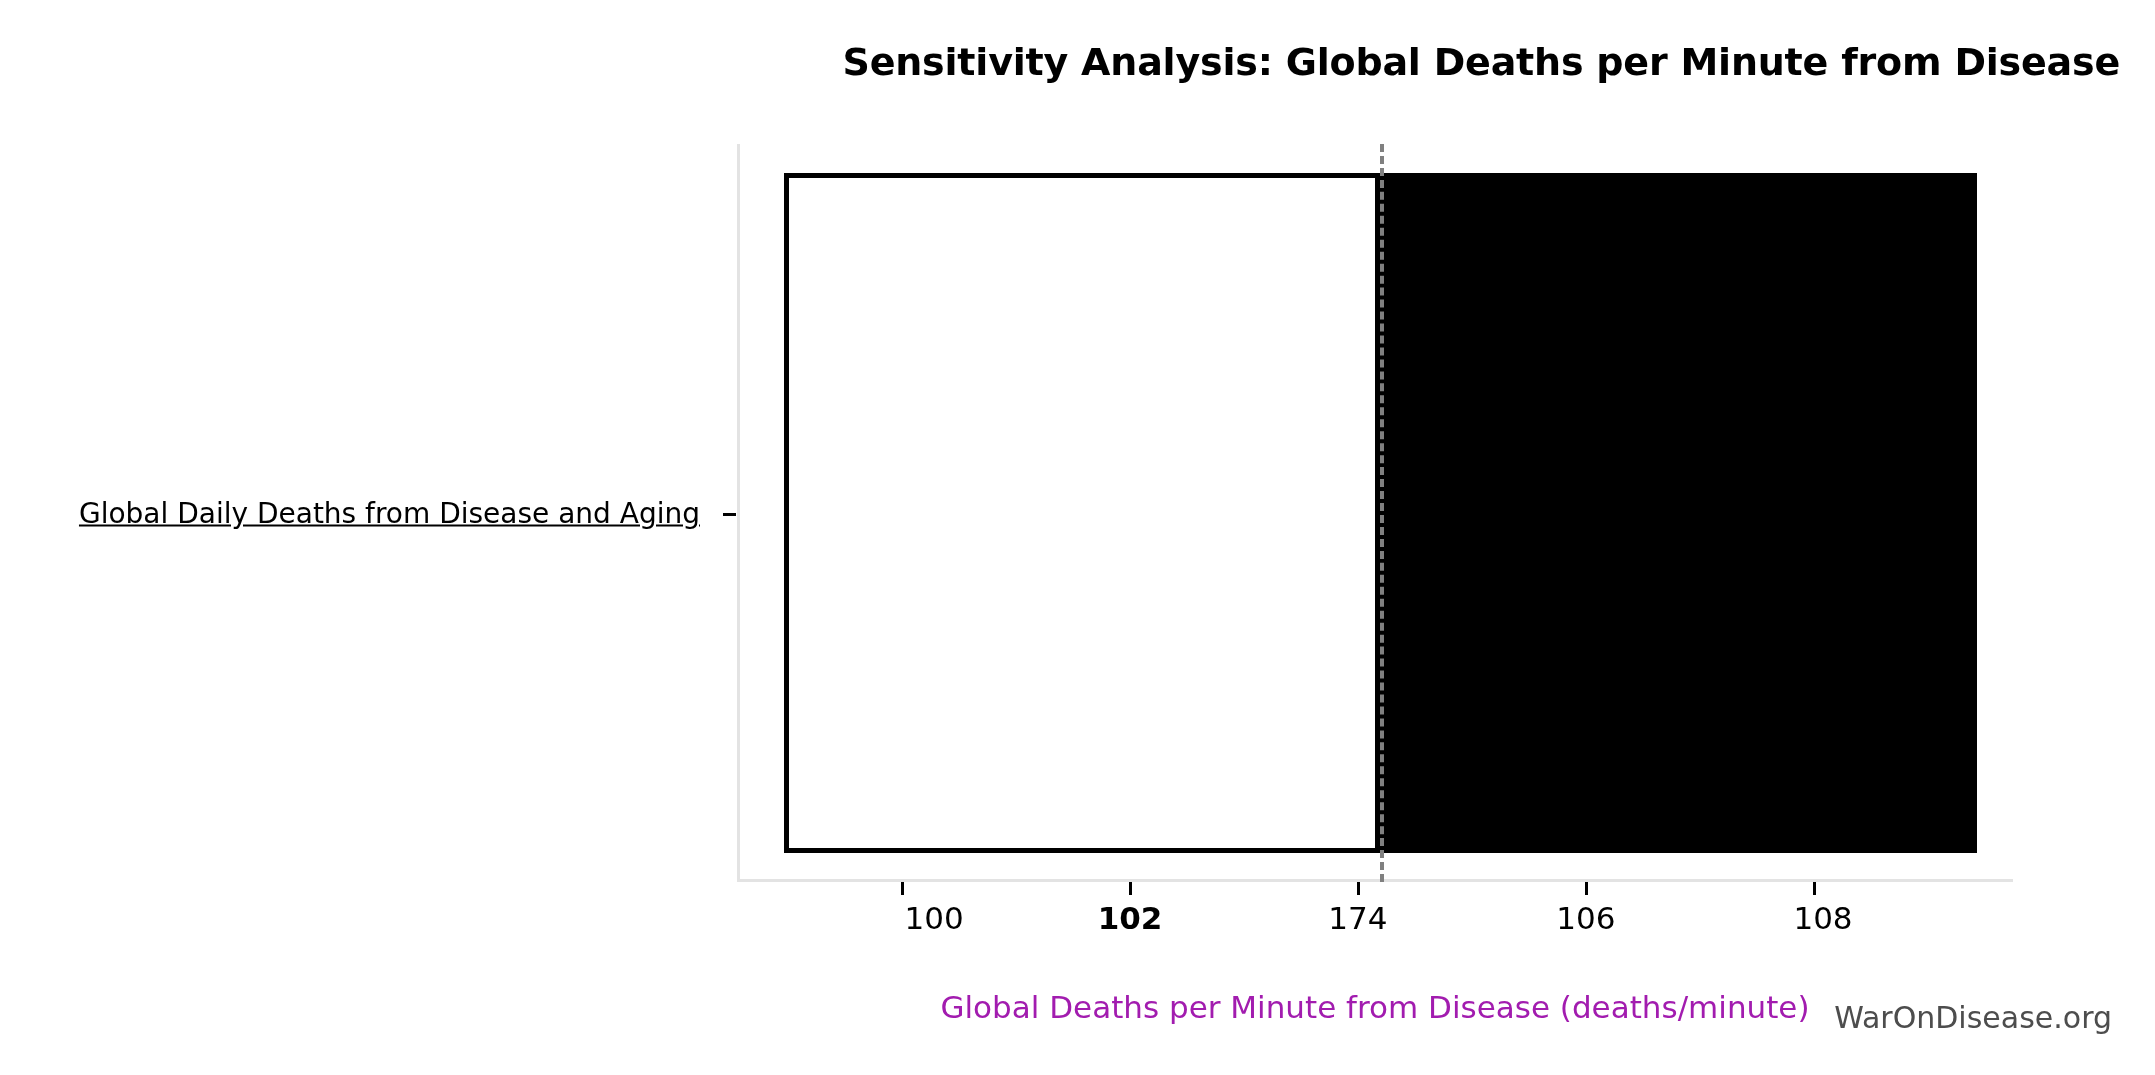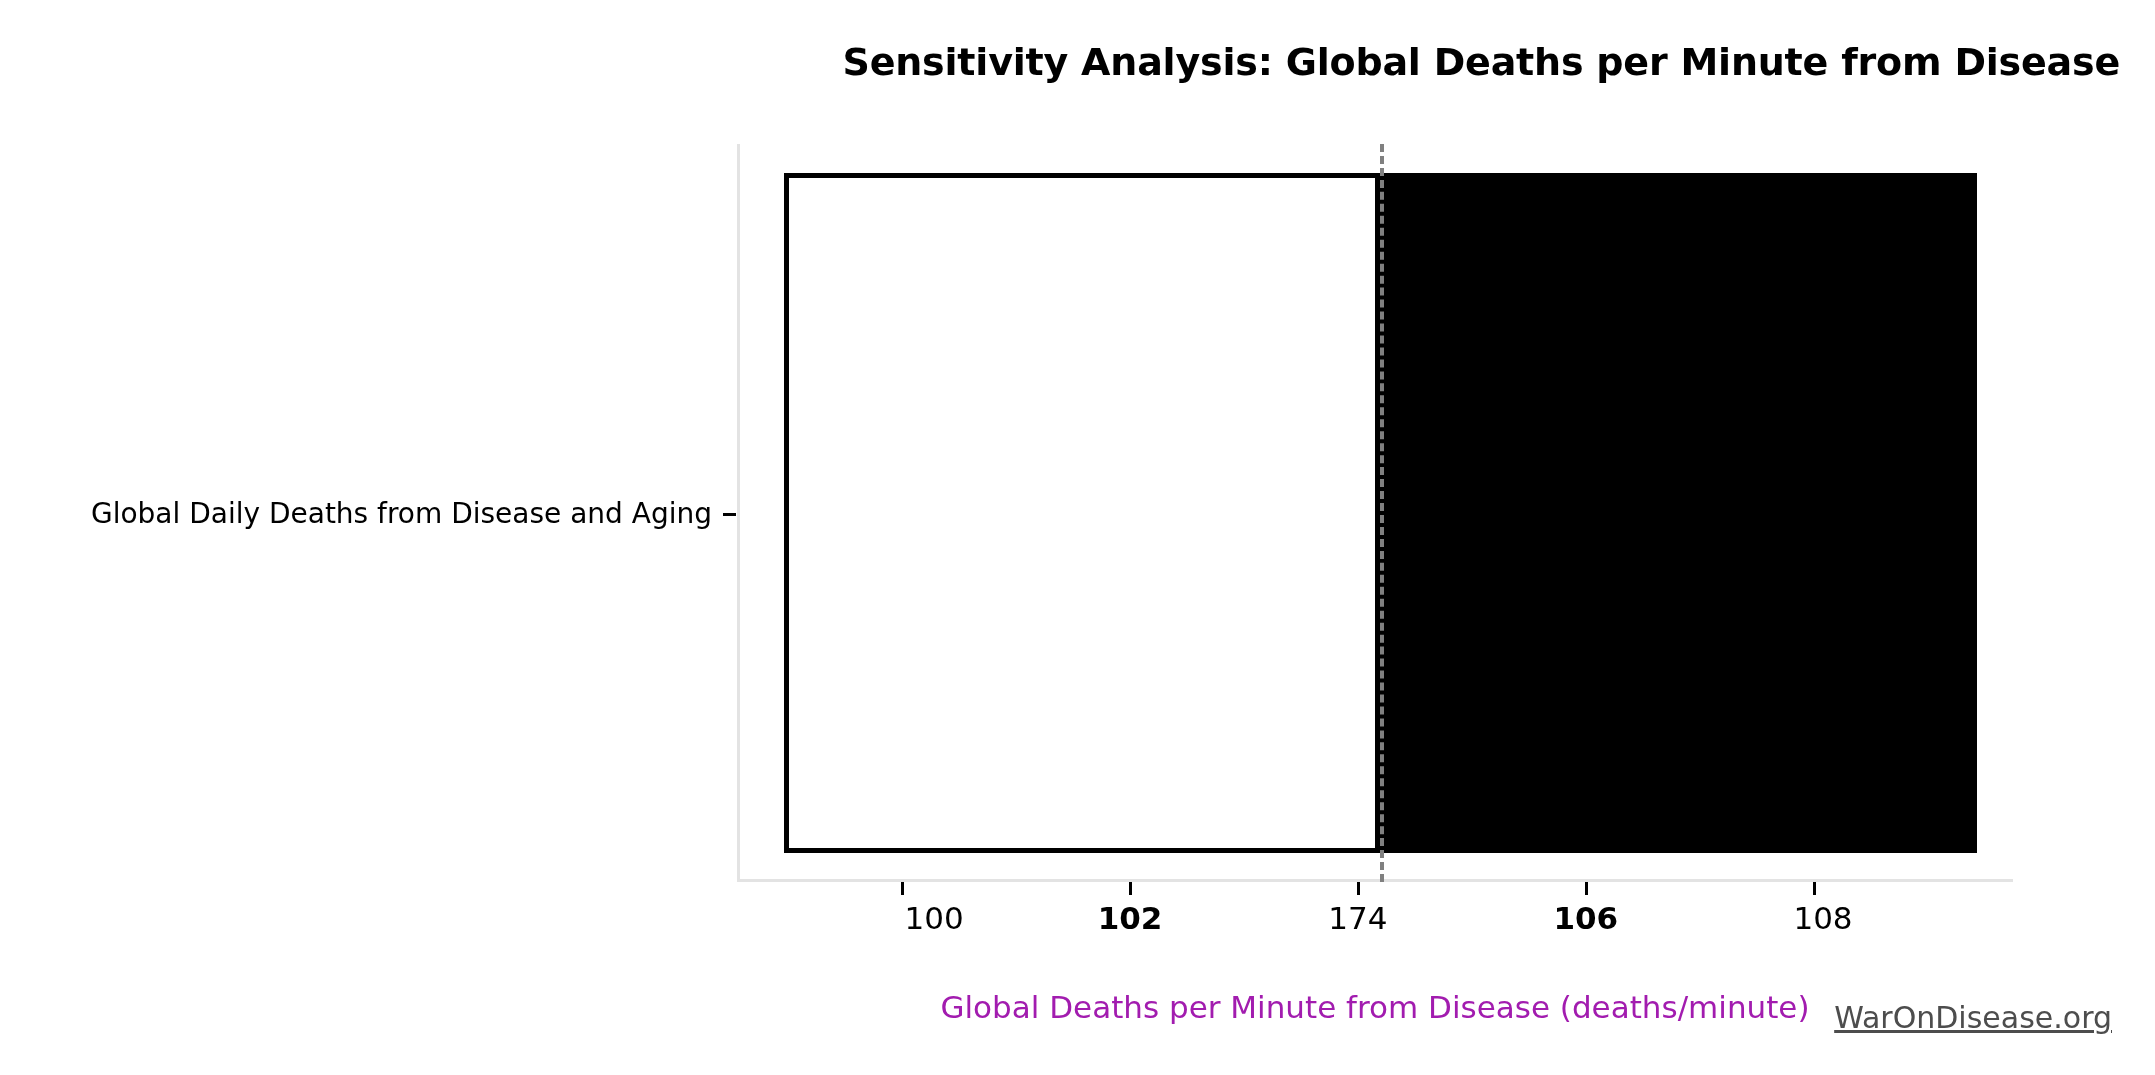--- a/index.html
+++ b/index.html
@@ -128,21 +128,20 @@
   }
 
   
   #watermark {
     position: absolute;
     right: 43px;
     bottom: 36px;
     font-size: 30px;
     color: #4d4d4d;
     white-space: nowrap;
-    text-decoration: underline;
   }
 </style>
 </head>
 <body>
 
 <div id="figure">
 
   <div id="chart-title">Sensitivity Analysis: Global Deaths per Minute from Disease</div>
 
   <div id="plot-area">
@@ -159,26 +158,26 @@
     <div id="ytick-mark" style="top: 369px;"></div>
 
     <div id="xticks-layer">
         <div class="xtick-mark" style="left: 164.196px;"></div>
         <div class="xtick-label" style="left: 165.196px; margin-left: 32px;">100</div>
         <div class="xtick-mark" style="left: 392.054px;"></div>
         <div class="xtick-label" style="left: 393.054px; font-weight: bold;">102</div>
         <div class="xtick-mark" style="left: 619.911px;"></div>
         <div class="xtick-label" style="left: 620.911px;">174</div>
         <div class="xtick-mark" style="left: 847.768px;"></div>
-        <div class="xtick-label" style="left: 848.768px; font-weight: bold;">106</div>
+        <div class="xtick-label" style="left: 848.768px;">106</div>
         <div class="xtick-mark" style="left: 1075.62px;"></div>
         <div class="xtick-label" style="left: 1086px;">108</div>
       </div>
 
   </div>
 
-  <div id="ytick-label" style="top: 513px; left: 12px; width: 700px;">Global Daily Deaths from Disease and Aging</div>
+  <div id="ytick-label" style="top: 513px; left: 0px; width: 700px; text-decoration: underline;">Global Daily Deaths from Disease and Aging</div>
 
   <div id="xaxis-label">Global Deaths per Minute from Disease (deaths/minute)</div>
 
   <div id="watermark">WarOnDisease.org</div>
 
 </div>
 
 </body></html>

